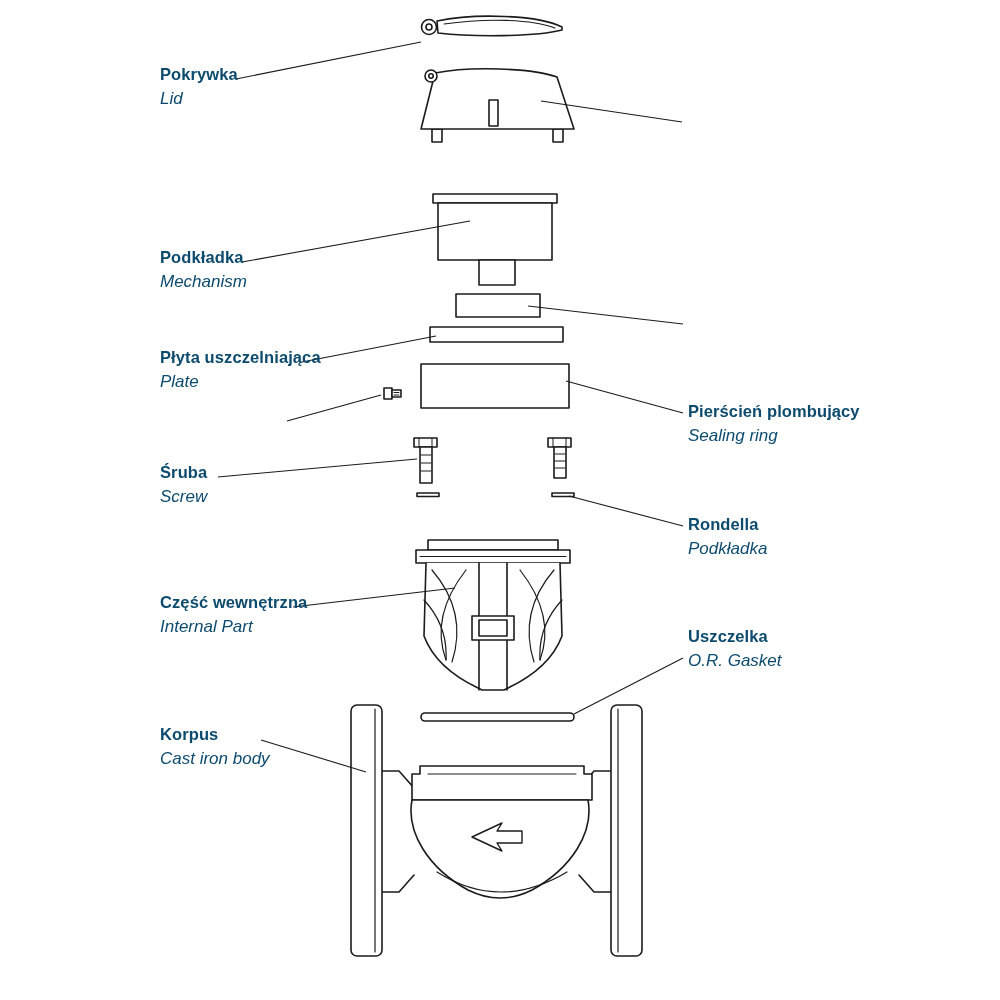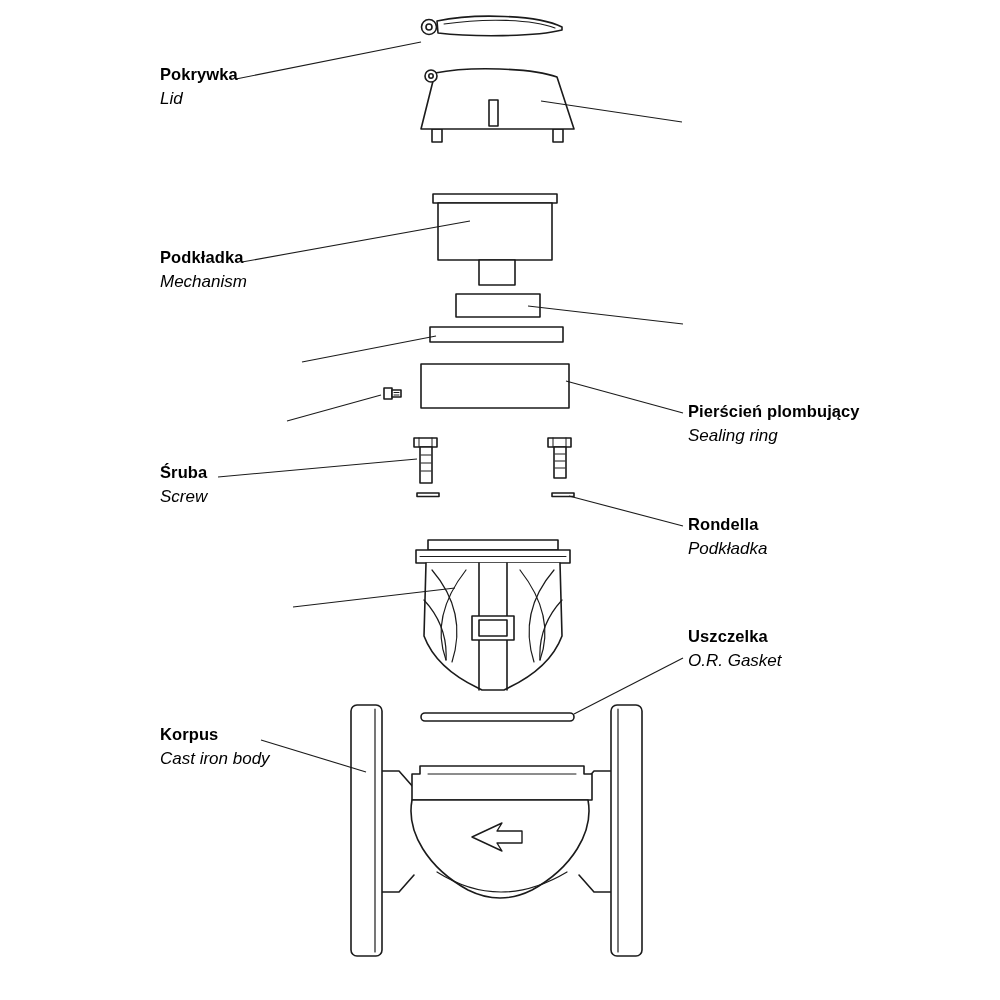--- a/index.html
+++ b/index.html
@@ -2,21 +2,21 @@
 <html><head>
 <meta charset="utf-8">
 <style>
   html, body { margin: 0; padding: 0; background: #ffffff; }
   #page {
     position: relative;
     width: 1000px;
     height: 1000px;
     background: #ffffff;
     font-family: "Liberation Sans", sans-serif;
-    color: #000000;
+    color: #0c4a6e;
     overflow: hidden;
   }
   #drawing { position: absolute; left: 0; top: 0; }
   .label { position: absolute; line-height: 1.25; }
   .label .pl { font-weight: 600; font-size: 16.5px; letter-spacing: 0.1px; }
   .label .en { font-style: italic; font-weight: 400; font-size: 17px; margin-top: 3px; }
 </style>
 </head>
 <body>
 
@@ -127,27 +127,35 @@
   <div class="label" style="left:160px; top:64px">
     <div class="pl">Pokrywka</div>
     <div class="en">Lid</div>
   </div>
 
   <div class="label" style="left:160px; top:247px">
     <div class="pl">Podkładka</div>
     <div class="en">Mechanism</div>
   </div>
 
+  <div class="label" style="left:160px; top:347px">
+    <div class="pl">Płyta uszczelniająca</div>
+    <div class="en">Plate</div>
+  </div>
 
 
   <div class="label" style="left:160px; top:462px">
     <div class="pl">Śruba</div>
     <div class="en">Screw</div>
   </div>
 
+  <div class="label" style="left:160px; top:592px">
+    <div class="pl">Część wewnętrzna</div>
+    <div class="en">Internal Part</div>
+  </div>
 
   <div class="label" style="left:160px; top:724px">
     <div class="pl">Korpus</div>
     <div class="en">Cast iron body</div>
   </div>
 
 
 
   <div class="label" style="left:688px; top:401px">
     <div class="pl">Pierścień plombujący</div>

